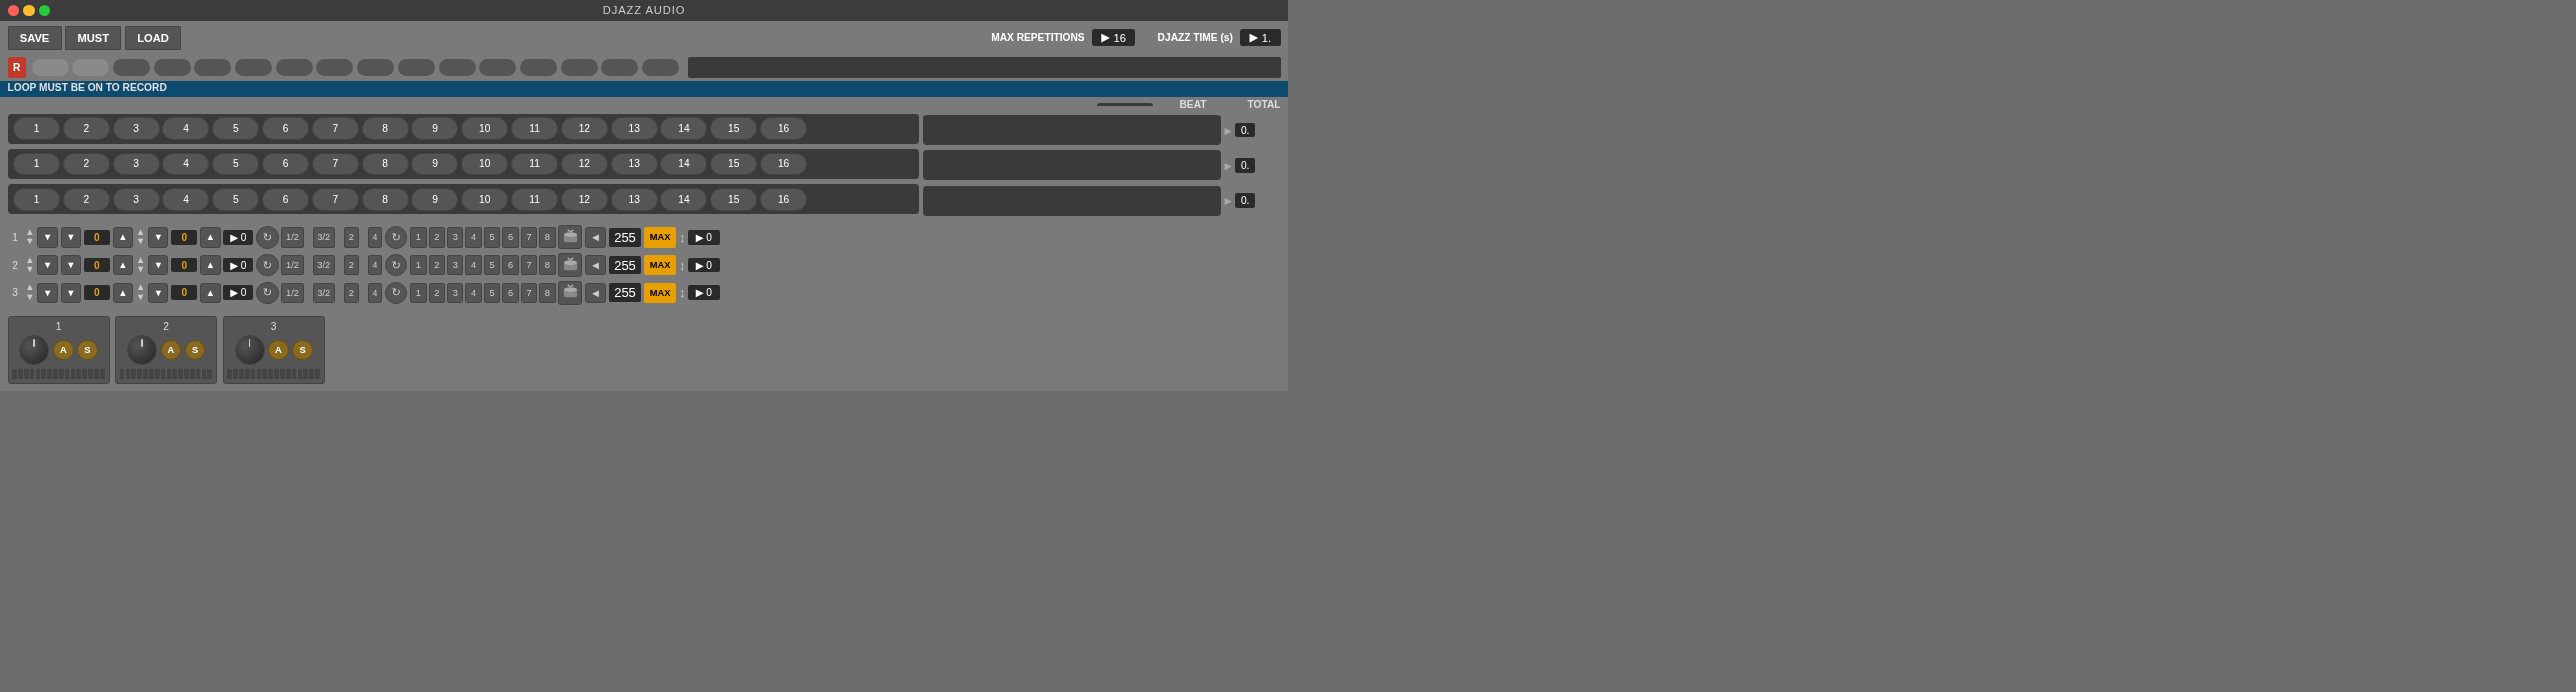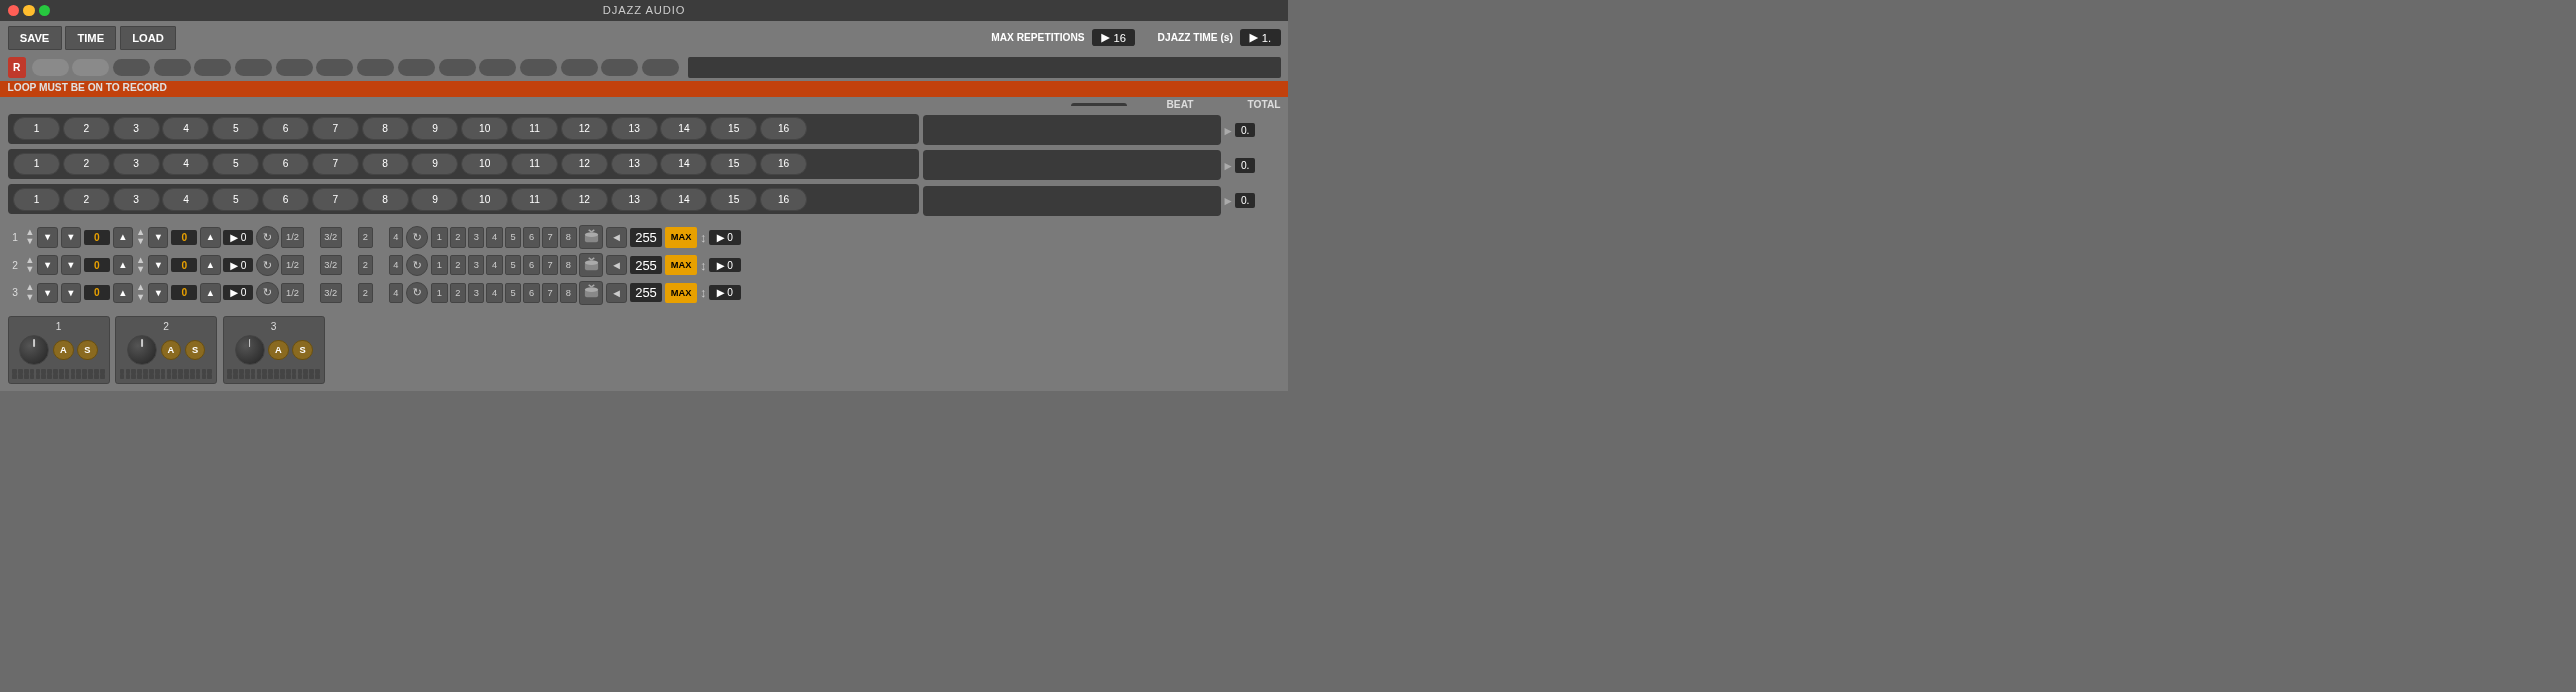--- a/index.html
+++ b/index.html
@@ -133,21 +133,21 @@
     }
     .rec-bar-right {
       flex: 1;
       background: #3a3a3a;
       height: 20.5px;
       border-radius: 1.9px;
       margin-left: 3.7px;
     }
     
     .loop-label {
-      background: #c2410c;
+      background: #0c4a6e;
       padding: 1.9px 7.5px 3.7px;
       font-size: 10.2px;
       font-weight: bold;
       color: #e0e0e0;
     }
     .beat-row {
       background: #3a3a3a;
       border-radius: 3.7px;
       display: flex;
       align-items: center;
@@ -224,21 +224,21 @@
       background: #2a2a2a;
       color: #fff;
       font-size: 10.2px;
       padding: 1.9px 4.7px;
       min-width: 30px;
       text-align: center;
       border-radius: 1.9px;
     }
     .frac-group {
       display: flex;
-      gap: 16px;
+      gap: 9px;
       align-items: center;
       border-radius: 6px;
     }
     .frac-btn {
       background: #555;
       border: 0.9px solid #444;
       border-radius: 1.9px;
       color: #ccc;
       font-size: 9.3px;
       padding: 1.9px 3.7px;
@@ -403,21 +403,21 @@
   <div class="title-bar-buttons">
     <button class="tb-btn tb-close"></button>
     <button class="tb-btn tb-min"></button>
     <button class="tb-btn tb-max"></button>
   </div>
   <span class="title-text">DJAZZ AUDIO</span>
 </div>
 
 <div class="toolbar">
   <button class="toolbar-btn">SAVE</button>
-  <button class="toolbar-btn">TIME</button>
+  <button class="toolbar-btn">MUST</button>
   <button class="toolbar-btn">LOAD</button>
   <div class="toolbar-spacer"></div>
   <span class="max-rep-label">MAX REPETITIONS</span>
   <div class="max-rep-value">
     <span>▶</span>
     <span>16</span>
   </div>
   <span class="total-time-label">DJAZZ TIME (s)</span>
   <div class="total-time-value">
     <span>▶</span>
@@ -445,21 +445,21 @@
     <div class="indicator-dark"></div>
     <div class="indicator-dark"></div>
   </div>
   <div class="rec-bar-right"></div>
 </div>
 
 <div class="loop-label">LOOP MUST BE ON TO RECORD</div>
 
 <div style="background:#7a7a7a; display:flex; align-items:flex-end; padding: 1.9px 7.5px 0;">
   <div style="flex:1;"></div>
-  <div style="display:flex; gap:17px; align-items:center; padding-bottom:1.9px;">
+  <div style="display:flex; gap:4px; align-items:center; padding-bottom:1.9px;">
     <div style="background:#3a3a3a; border-radius:3.7px 3.7px 0 0; padding:1.9px 28px; margin-right:3.7px;"></div>
     <span class="beat-label">BEAT</span>
     <span class="tempo-label" style="margin-left:37px;">TOTAL</span>
   </div>
 </div>
 
 <div style="background:#7a7a7a; padding: 1.9px 7.5px;">
 
   <div style="display:flex; align-items:center; margin-bottom:2.8px; gap:3.7px;">
     <div class="beat-row" style="flex:1;">

